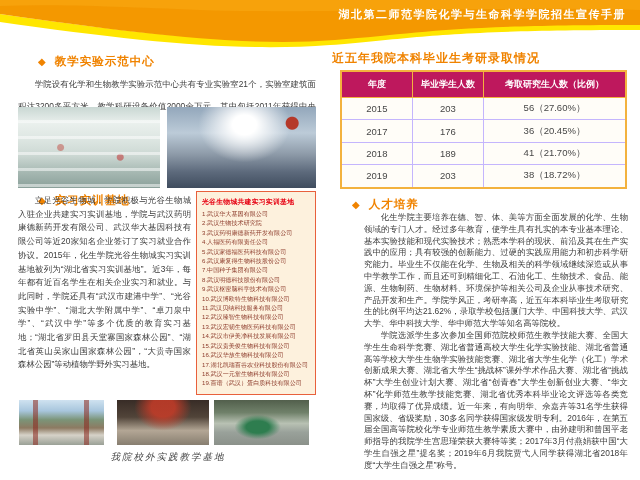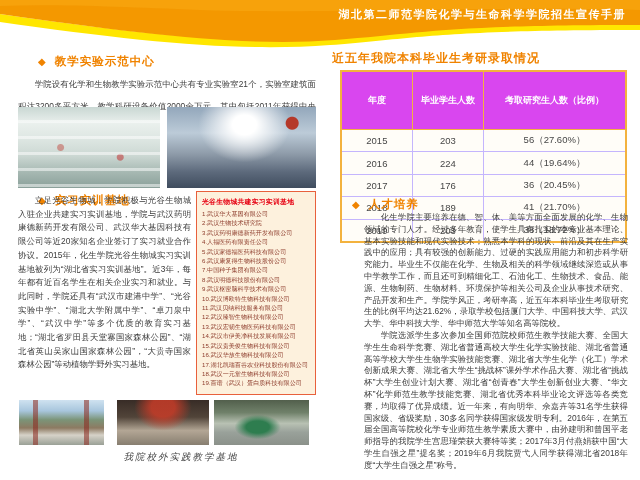--- a/index.html
+++ b/index.html
@@ -46,39 +46,39 @@
       linear-gradient(180deg,#cfe2f0 0%,#a8c6dd 24%,#7b9478 44%,#8d7a62 62%,#d6d2c8 78%,#9aa096 100%); }
   .photo-sign { width:92px; height:45px; margin-right:5px;
     background:
       radial-gradient(ellipse at 50% 16%, rgba(200,60,40,.85) 0 18%, rgba(200,60,40,0) 44%),
       linear-gradient(180deg,#382c26 0%,#514439 38%,#b3a695 68%,#877e70 100%); }
   .photo-walk { width:95px; height:45px;
     background:
       radial-gradient(ellipse at 46% 60%, #2e7d4f 0 16%, rgba(46,125,79,0) 32%),
       linear-gradient(180deg,#525f4c 0%,#70816a 28%,#b8c1b3 52%,#99a19a 72%,#8b918a 100%); }
   .photo-caption {
-    position:absolute; left:31px; top:451px; width:300px; text-align:center;
+    position:absolute; left:18px; top:451px; width:300px; text-align:center;
     font-family:"DejaVu Serif","Liberation Serif",serif; font-style:italic;
     font-size:9.5px; color:#454545; letter-spacing:2px;
   }
   
   .partner-box {
     position:absolute; left:196px; top:191px; width:120px;
     background:#fdf1dd; border:1px solid #e8603c; padding:5px 4px 6px 5px;
   }
   .partner-title { color:#e60012; font-size:6.8px; font-weight:bold; line-height:9px; margin-bottom:3px; letter-spacing:.3px; }
   .partner-box ul { list-style:none; }
   .partner-box li { font-size:6.1px; line-height:9.4px; color:#8c3a2a; white-space:nowrap; }
   
   .table-title { position:absolute; left:332px; top:50px; width:296px; 
     color:#f08300; font-size:12px; font-weight:bold; letter-spacing:1px; }
   .grad-table { position:absolute; left:340px; top:70px; width:287px; border-collapse:collapse;
     border:2px solid #f3b23e; }
-  .grad-table th { background:#d946ef; color:#ffffff; font-size:9px; font-weight:bold;
-    padding:22px 2px; border:1px solid #f3b23e; }
+  .grad-table th { background:#be185d; color:#ffffff; font-size:9px; font-weight:bold;
+    padding:6px 2px; border:1px solid #f3b23e; }
   .grad-table td { background:#fffdf8; color:#474747; font-size:9.5px; text-align:center;
     padding:4.2px 2px; border:1px solid #c4b5fd; }
   .grad-table .c1 { width:25%; } .grad-table .c2 { width:25%; } .grad-table .c3 { width:50%; }
 </style>
 </head>
 <body>
 
 <div class="header-band">
   <svg width="640" height="52" viewBox="0 0 640 52">
     <path d="M0,22 C140,42 240,52 330,45 C420,38 440,30 640,30 L640,23 C440,23 420,31 330,38 C240,45 140,34 0,14 Z" fill="#ffe600"></path>
@@ -152,25 +152,20 @@
       <th>考取研究生人数（比例）</th>
     </tr>
   </thead>
   <tbody>
       <tr>
         <td>2015</td>
         <td>203</td>
         <td>56（27.60%）</td>
       </tr>
       <tr>
-        <td>2016</td>
-        <td>224</td>
-        <td>44（19.64%）</td>
-      </tr>
-      <tr>
         <td>2017</td>
         <td>176</td>
         <td>36（20.45%）</td>
       </tr>
       <tr>
         <td>2018</td>
         <td>189</td>
         <td>41（21.70%）</td>
       </tr>
       <tr>

